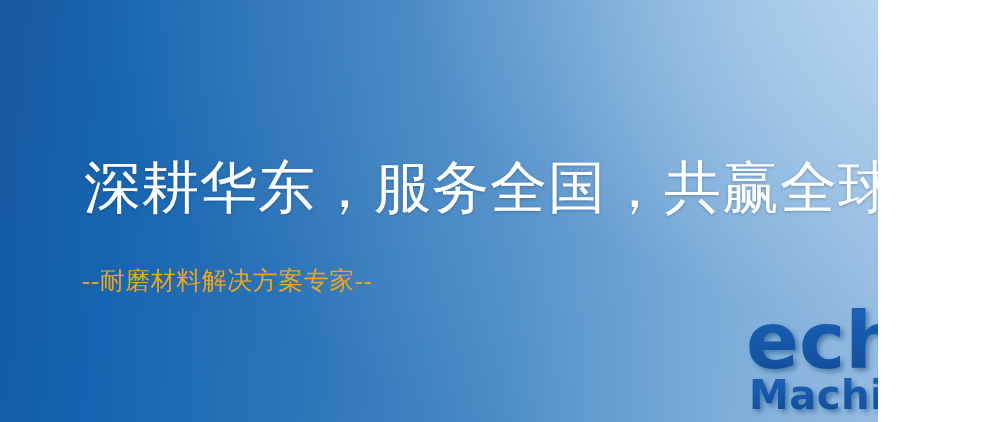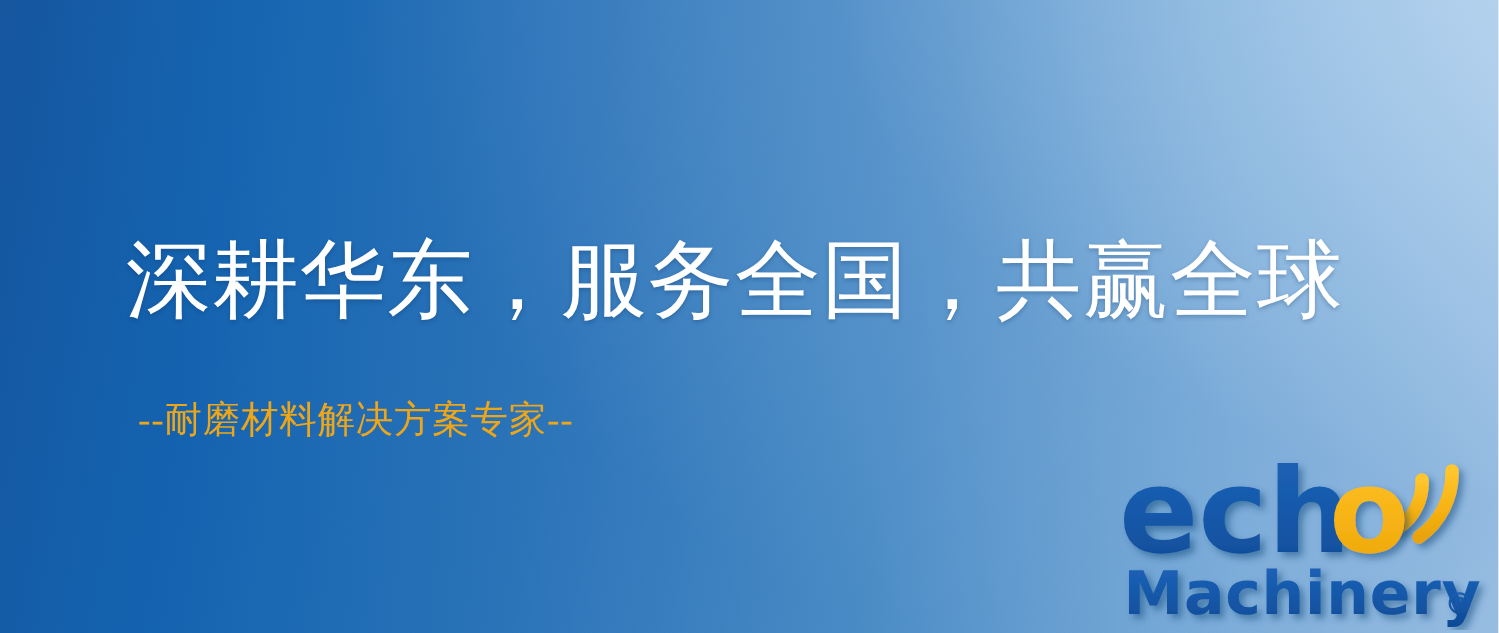--- a/index.html
+++ b/index.html
@@ -2,21 +2,21 @@
 <html><head>
 <meta charset="utf-8">
 <style>
   html, body {
     margin: 0;
     padding: 0;
     background: #ffffff;
   }
   #banner {
     position: relative;
-    width: 999px;
+    width: 878px;
     height: 422px;
     overflow: hidden;
     background:
       radial-gradient(ellipse 1400px 900px at 118% -12%,
         rgba(200,224,246,0.95) 0%,
         rgba(175,207,236,0.72) 22%,
         rgba(120,167,214,0.38) 45%,
         rgba(60,124,188,0.10) 68%,
         rgba(20,99,176,0) 84%),
       linear-gradient(100deg,
@@ -39,21 +39,21 @@
     line-height: 1.06;
     letter-spacing: 1px;
     color: #ffffff;
     white-space: nowrap;
     text-shadow: 0 1px 3px rgba(10,50,95,0.30);
   }
 
   
   #subtitle {
     position: absolute;
-    left: 92px;
+    left: 82px;
     top: 266px;
     font-family: "Liberation Serif", "DejaVu Serif", serif;
     font-size: 25px;
     line-height: 1.2;
     letter-spacing: 0.5px;
     color: #eda519;
     white-space: nowrap;
   }
 
   

